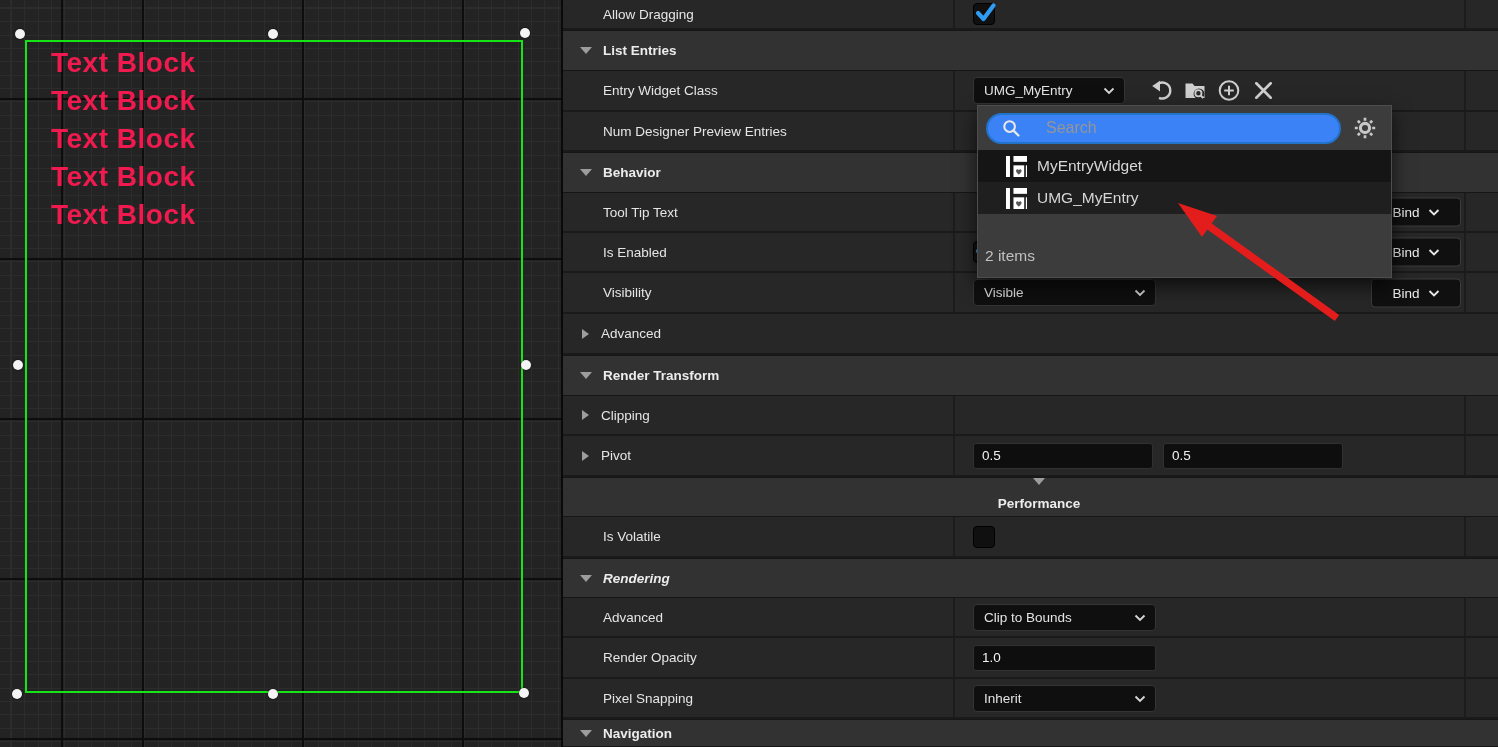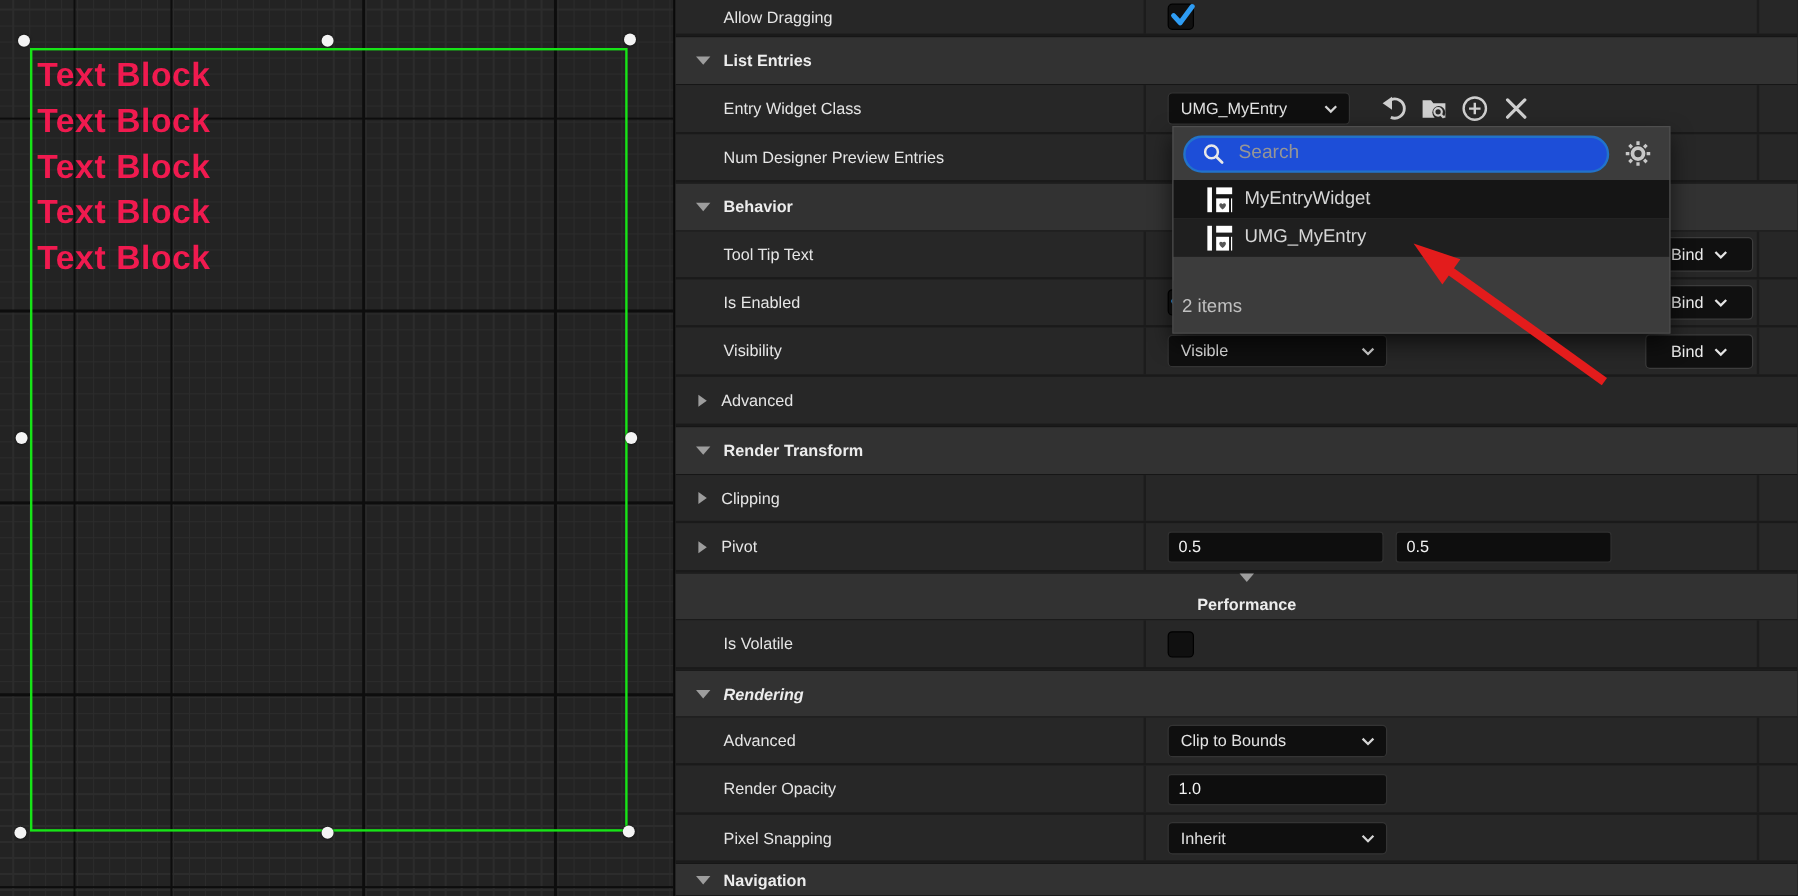--- a/index.html
+++ b/index.html
@@ -13,21 +13,21 @@
     background-image:
       repeating-linear-gradient(90deg,#0d0d0d 0 2px,transparent 2px 160px),
       repeating-linear-gradient(180deg,#0d0d0d 0 2px,transparent 2px 160px),
       repeating-linear-gradient(90deg,#2c2c2c 0 1px,transparent 1px 13.33px),
       repeating-linear-gradient(180deg,#2c2c2c 0 1px,transparent 1px 13.33px);
     background-position:142px 0, 0 98px, 11px 0, 0 8px; }
   #selection { position:absolute; left:25px; top:40px; width:498px; height:653px;
     border:2px solid #17e417; }
   #textblocks { position:absolute; left:31px; top:44px; }
   .tb-line { height:38px; line-height:38px; font-size:28px; font-weight:bold;
-    color:#f01a4f; white-space:nowrap; letter-spacing:0.5px; }
+    color:#f01a4f; white-space:nowrap; letter-spacing:0.5px;margin-left:20px; }
   .handle { position:absolute; width:10px; height:10px; border-radius:50%;
     background:#f4f4f4; box-shadow:0 0 2px rgba(0,0,0,.8); transform:translate(-50%,-50%); z-index:20; }
 
   
   #panel { position:absolute; left:563px; top:0; width:935px; height:747px;
     background:#272727; color:#c6c6c6; font-size:13.5px; }
   .prow { position:relative; display:flex; align-items:center; width:100%;
     border-bottom:2px solid #1a1a1a; background:#272727; }
   .cell-label { position:relative; width:392px; height:100%; display:flex;
     align-items:center; padding-left:40px; border-right:2px solid #1c1c1c; flex:none; }
@@ -58,22 +58,22 @@
   .icon-btn { width:24px; height:24px; display:flex; align-items:center;
     justify-content:center; flex:none; }
   .asset-gap { width:4px; flex:none; }
 
   
   #popup { position:absolute; left:977px; top:105px; width:415px; z-index:50;
     background:#3c3c3c; border:1px solid #4e4e4e; box-shadow:0 8px 18px rgba(0,0,0,.65);
     color:#d2d2d2; }
   #popup-search-strip { height:44px; display:flex; align-items:center; padding:0 14px 0 8px; }
   #search-pill { position:relative; width:355px; height:31px; border-radius:16px;
-    background:#1d4ed8; border:2px solid #2273ca; display:flex; align-items:center;
-    padding-left:11px; gap:9px; flex:none; }
+    background:#3b82f6; border:2px solid #2273ca; display:flex; align-items:center;
+    padding-left:11px; gap:23px; flex:none; }
   #search-pill input { background:transparent; border:none; outline:none; color:#e8e8e8;
     font-size:16px; width:270px; font-family:"Liberation Sans",sans-serif; }
   #search-pill input::placeholder { color:#969696; }
   #popup-gear { margin-left:auto; }
   .pop-item { height:32px; display:flex; align-items:center; padding-left:26px; gap:9px;
     font-size:15.5px; color:#d6d6d6; }
   .pop-item.first { background:#151515; }
   .pop-item.second { background:#1f1f1f; }
   #popup-footer { height:43px; background:#3c3c3c; display:flex; align-items:center;
     padding-left:7px; font-size:15.5px; color:#c0c0c0;margin-top:20px; }

